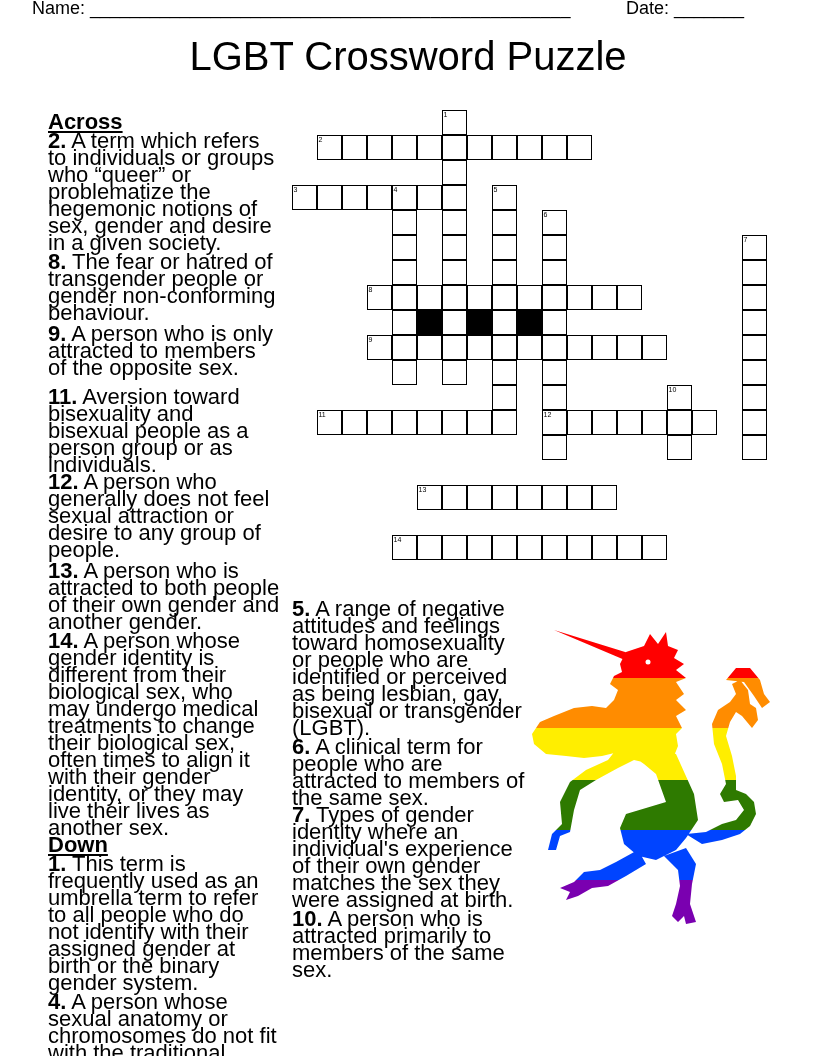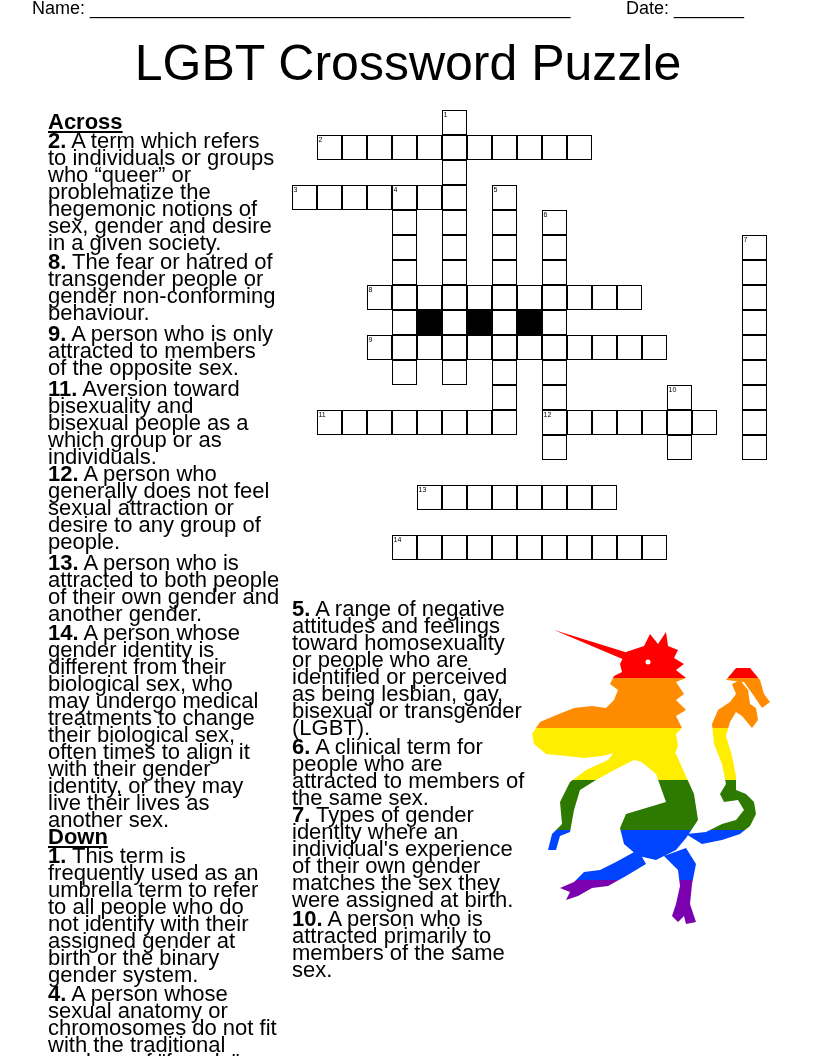--- a/index.html
+++ b/index.html
@@ -1,20 +1,20 @@
 <!DOCTYPE html>
 <html><head>
 <meta charset="utf-8">
 <style>
   html,body{margin:0;padding:0;background:#fff;}
   body{width:816px;height:1056px;position:relative;overflow:hidden;font-family:"Liberation Sans","DejaVu Sans",sans-serif;color:#000;}
   .hdr{position:absolute;top:-2px;font-size:18px;}
   #name-line{left:32px;}
   #date-line{left:626px;}
-  .title{position:absolute;top:34px;left:0;width:816px;text-align:center;font-size:50px;letter-spacing:0px;}
+  .title{position:absolute;top:34px;left:0;width:816px;text-align:center;font-size:40px;letter-spacing:0px;}
   .clues{position:absolute;font-size:22px;line-height:17px;}
   .clues .heading{font-weight:bold;text-decoration:underline;margin-bottom:2px;}
   .clues .clue{margin-bottom:2px;}
   .clues .num{font-weight:bold;}
   #clues-left{left:48px;top:113px;width:232px;}
   #clues-right{left:292px;top:600px;width:236px;}
   #grid{position:absolute;left:292px;top:110px;width:480px;height:460px;}
   .cell{position:absolute;width:25px;height:25px;box-sizing:border-box;border:1px solid #000;background:#fff;margin-left:-0.5px;margin-top:-0.5px;}
   .cell.black{background:#000;}
   .cell .n{position:absolute;left:1px;top:0px;font-size:7px;line-height:8px;color:#000;}
@@ -25,22 +25,22 @@
 
 <div class="hdr" id="name-line">Name: ________________________________________________</div>
 <div class="hdr" id="date-line">Date: _______</div>
 
 <div class="title">LGBT Crossword Puzzle</div>
 
 <div class="clues" id="clues-left">
   <div class="heading">Across</div>
   <div class="clue"><span class="num">2.</span><span> A term which refers to individuals or groups who “queer” or problematize the hegemonic notions of sex, gender and desire in a given society.</span></div>
   <div class="clue" style="margin-bottom:4px"><span class="num">8.</span><span> The fear or hatred of transgender people or gender non-conforming behaviour.</span></div>
-  <div class="clue" style="margin-bottom:4px"><span class="num">9.</span><span> A person who is only attracted to members of the opposite sex.</span></div>
-  <div class="clue" style="margin-bottom:0"><span class="num">11.</span><span> Aversion toward bisexuality and bisexual people as a which group or as individuals.</span></div>
+  <div class="clue" style="margin-bottom:12px"><span class="num">9.</span><span> A person who is only attracted to members of the opposite sex.</span></div>
+  <div class="clue" style="margin-bottom:0"><span class="num">11.</span><span> Aversion toward bisexuality and bisexual people as a person group or as individuals.</span></div>
   <div class="clue" style="margin-bottom:4px"><span class="num">12.</span><span> A person who generally does not feel sexual attraction or desire to any group of people.</span></div>
   <div class="clue"><span class="num">13.</span><span> A person who is attracted to both people of their own gender and another gender.</span></div>
   <div class="clue" style="margin-bottom:0"><span class="num">14.</span><span> A person whose gender identity is different from their biological sex, who may undergo medical treatments to change their biological sex, often times to align it with their gender identity, or they may live their lives as another sex.</span></div>
   <div class="heading">Down</div>
   <div class="clue"><span class="num">1.</span><span> This term is frequently used as an umbrella term to refer to all people who do not identify with their assigned gender at birth or the binary gender system.</span></div>
   <div class="clue"><span class="num">4.</span><span> A person whose sexual anatomy or chromosomes do not fit with the traditional markers of "female" and "male."</span></div>
 </div>
 
 <div class="clues" id="clues-right">
   <div class="clue"><span class="num">5.</span><span> A range of negative attitudes and feelings toward homosexuality or people who are identified or perceived as being lesbian, gay, bisexual or transgender (LGBT).</span></div>

